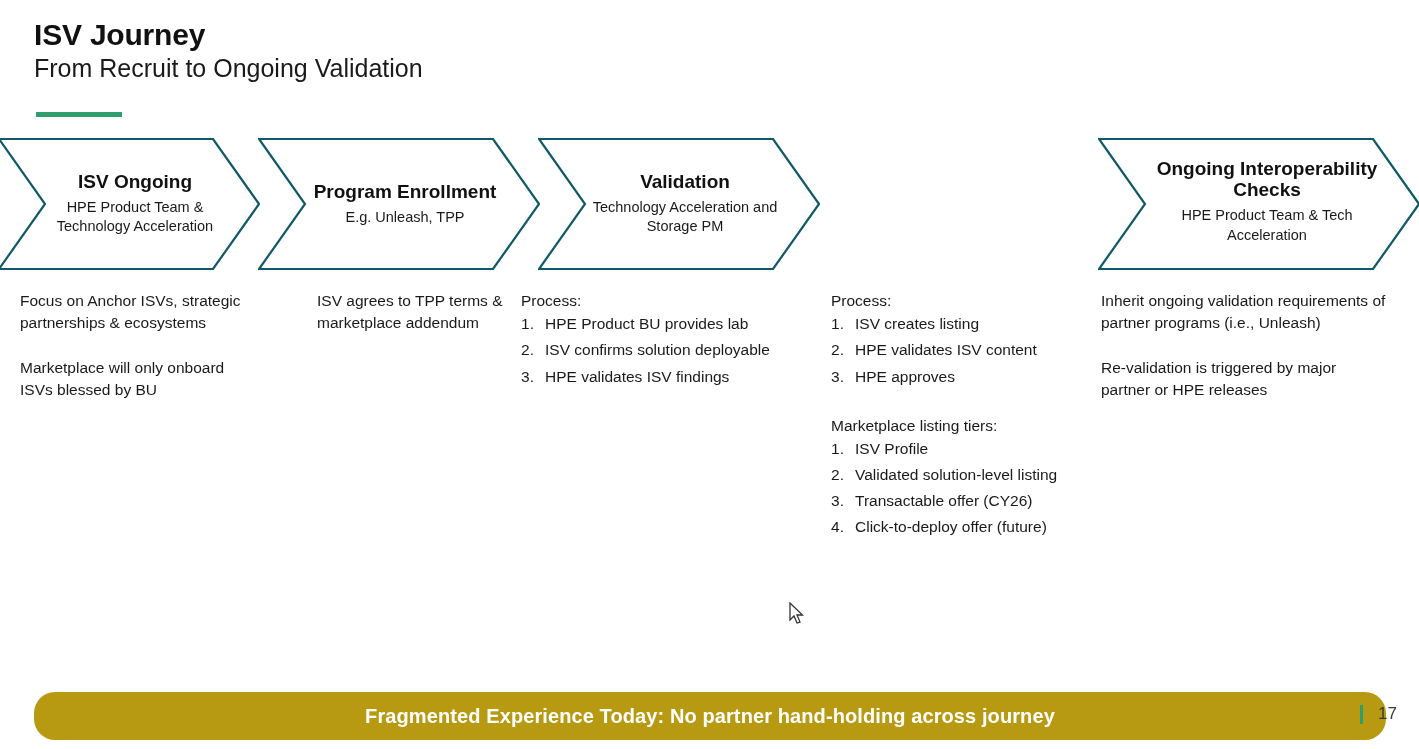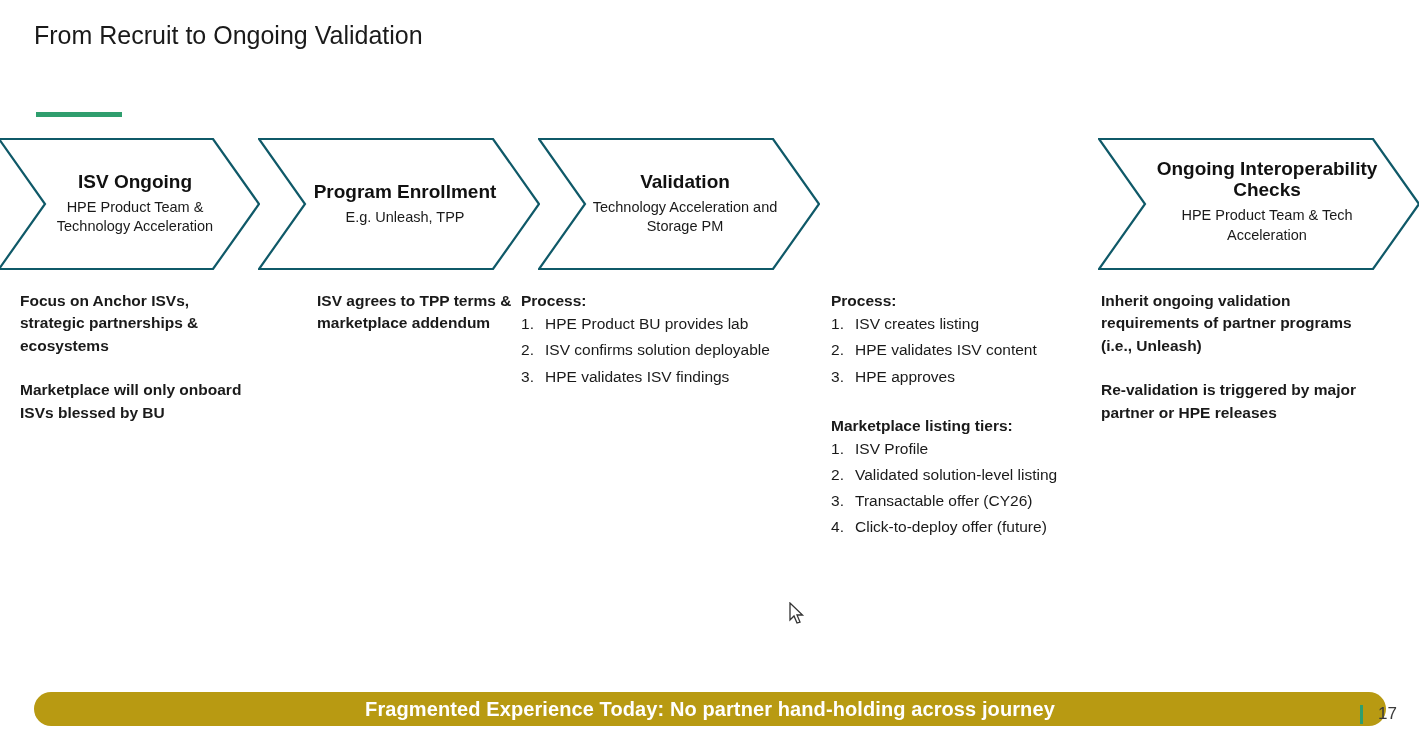--- a/index.html
+++ b/index.html
@@ -102,21 +102,20 @@
   }
   .col {
     position: absolute;
     top: 0;
     font-size: 15.5px;
     line-height: 1.45;
     color: #1a1a1a;
   }
   .col p {
     margin: 0 0 0 0;
-    font-weight: bold;
   }
   .para-gap {
     height: 22px;
   }
   .lead {
     margin-bottom: 2px;
   }
   ol.numlist {
     margin: 0;
     padding: 0;
@@ -148,21 +147,21 @@
     width: 16px;
     height: 24px;
   }
 
   
   #footer-banner {
     position: absolute;
     left: 34px;
     top: 692px;
     width: 1352px;
-    height: 34px;
+    height: 48px;
     background: #b89a12;
     display: flex;
     align-items: center;
     justify-content: center;
     border-radius: 21px;
   }
   #footer-text {
     color: #ffffff;
     font-size: 20px;
     font-weight: bold;
@@ -181,20 +180,21 @@
     top: 705px;
     width: 3px;
     height: 19px;
     background: #2f9e6e;
   }
 </style>
 </head>
 <body>
 
 <div id="title-block">
+  <div id="main-title">ISV Journey</div>
   <div id="subtitle">From Recruit to Ongoing Validation</div>
 </div>
 <div id="title-rule"></div>
 
 <div id="chevron-band">
 
   <div class="chevron" style="left:-2px; width:262px;">
     <svg class="chev-svg" width="262" height="132" viewBox="0 0 262 132">
       <path d="M1 1 H215 L261 66 L215 131 H1 L47 66 Z" fill="#ffffff" stroke="#0f5968" stroke-width="2.2"></path>
     </svg>

